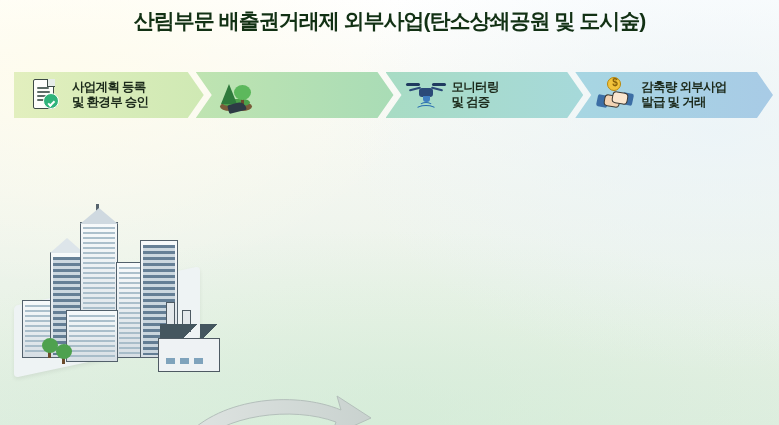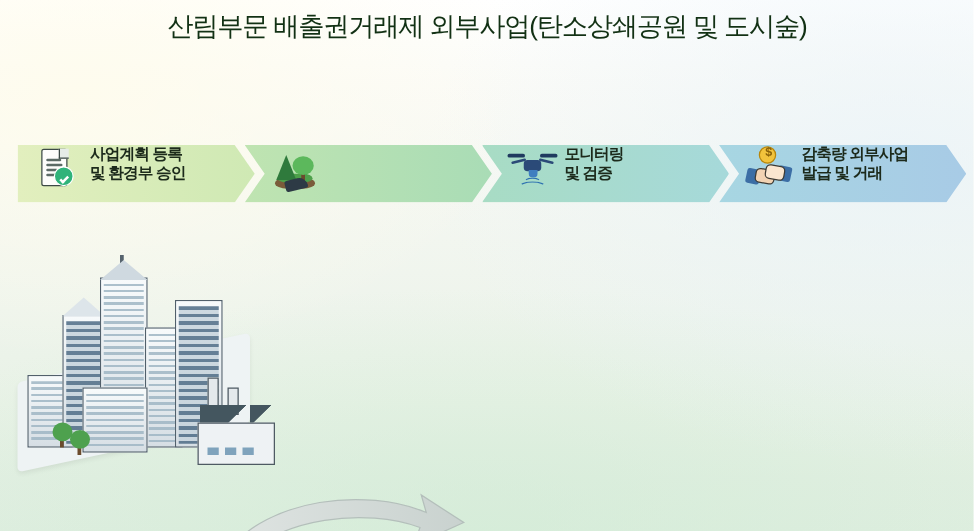--- a/index.html
+++ b/index.html
@@ -31,34 +31,33 @@
       radial-gradient(520px 340px at 92% 30%, rgba(233,243,249,.75), rgba(233,243,249,0) 72%),
       radial-gradient(700px 260px at 50% 100%, rgba(206,235,211,.55), rgba(206,235,211,0) 75%);
     pointer-events:none;
   }
   #stage > * { position: relative; }
 
   
   .title {
     position:absolute; left:0; right:0; top:7px;
     text-align:center;
-    font-size:21px; font-weight:normal; letter-spacing:-1px;
+    font-size:21px; font-weight:bold; letter-spacing:-1px;
     color:#123114;
     white-space:nowrap;
   }
 
   
   .flow { position:absolute; left:14px; top:44px; width:751px; height:46px; display:flex; }
   .step {
     position:relative; flex:1; height:46px;
-    display:flex; gap:6px;
+    display:flex; align-items:center; gap:6px;
     padding-left:20px;
     clip-path: polygon(0 0, calc(100% - 16px) 0, 100% 50%, calc(100% - 16px) 100%, 0 100%, 16px 50%);
     margin-right:-8px;
-    margin-top:44px;
   }
   .step:first-child { clip-path: polygon(0 0, calc(100% - 16px) 0, 100% 50%, calc(100% - 16px) 100%, 0 100%); padding-left:12px;}
   .step.s1 { background:linear-gradient(90deg,#e2efbe,#cfe9b4); }
   .step.s2 { background:linear-gradient(90deg,#bfe4b1,#a9dcb6); }
   .step.s3 { background:linear-gradient(90deg,#a8dcc4,#a6d9da); }
   .step.s4 { background:linear-gradient(90deg,#a7d6e2,#a8cbe6); }
   .step .ico { width:40px; height:38px; flex:0 0 40px; position:relative; }
   .step .txt {
     font-size:12.5px; font-weight:bold; line-height:1.22;
     color:#1c2a1b; letter-spacing:-0.7px; white-space:nowrap;

